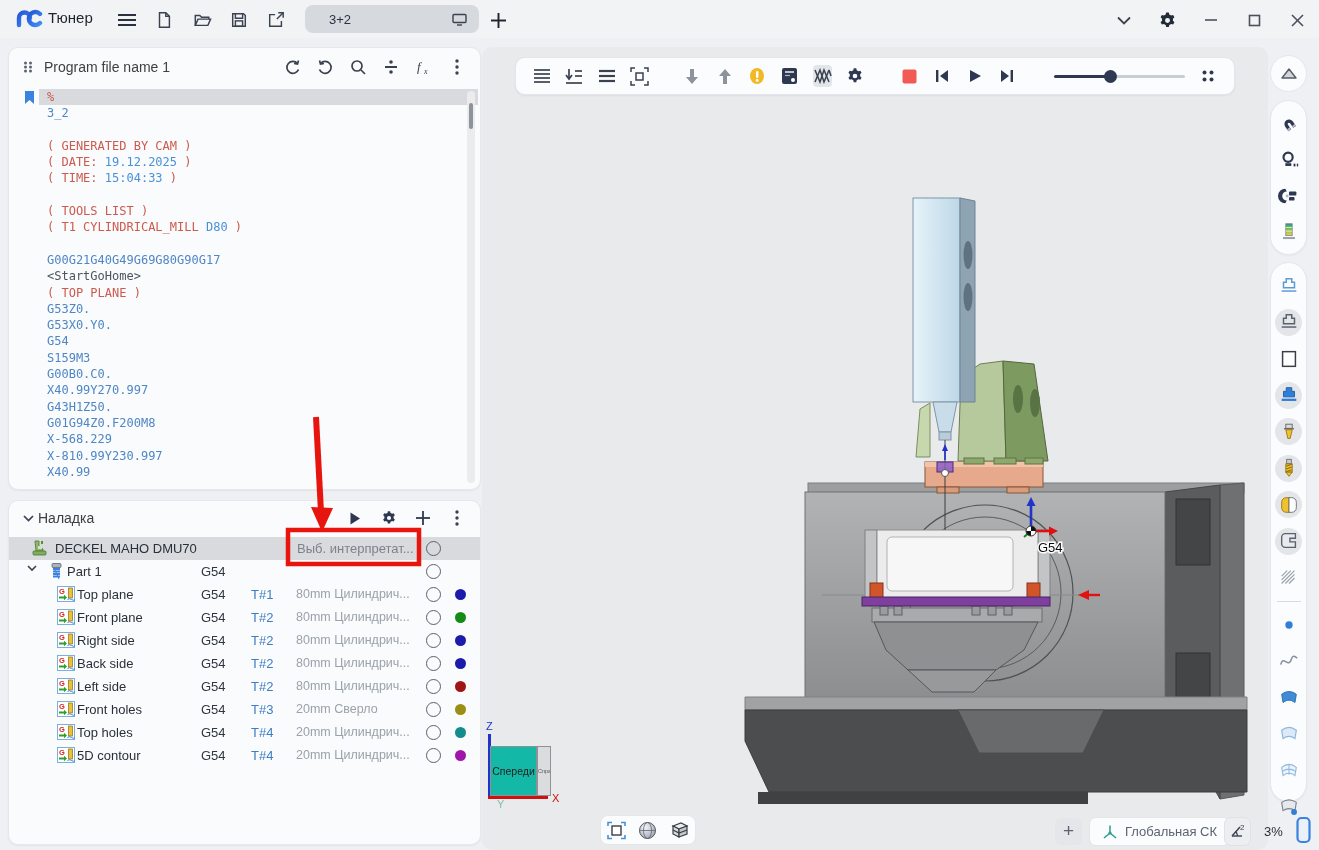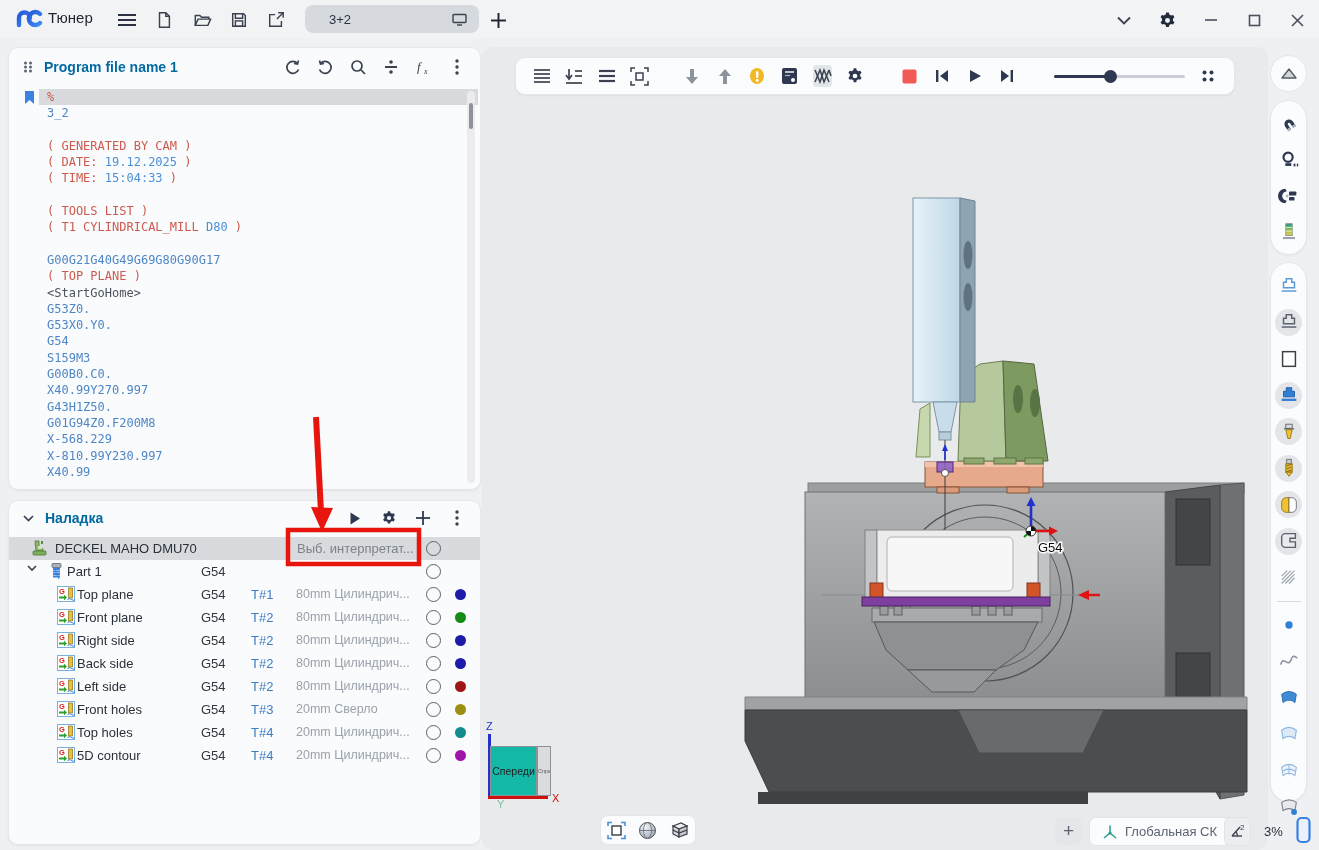--- a/index.html
+++ b/index.html
@@ -9,21 +9,21 @@
   
   .topbar{position:absolute;left:0;top:0;width:1319px;height:38px;background:#f2f3f5;display:flex;align-items:center}
   .logo{position:absolute;left:16px;top:8px}
   .app-title{position:absolute;left:48px;top:9px;font-size:15px;font-weight:normal;color:#1d2430}
   .tb-ic{position:absolute;top:8px;width:24px;height:24px;display:flex;align-items:center;justify-content:center;border-radius:5px;cursor:pointer}
   .tab{position:absolute;left:305px;top:5px;width:174px;height:28px;background:#d6d9dd;border-radius:8px;display:flex;align-items:center;padding:0 12px 0 24px;font-size:13px;color:#2a3140}
   .tab .mon{margin-left:auto}
   
   .panel{position:absolute;background:#fafbfc;border:1px solid #e5e7ea;border-radius:10px;box-shadow:0 1px 2px rgba(30,40,60,.06)}
   .panel-head{position:absolute;left:0;top:0;right:0;height:38px;display:flex;align-items:center}
-  .panel-title{font-size:14px;font-weight:bold;color:#0369a1}
+  .panel-title{font-size:14px;font-weight:normal;color:#404040}
   .hicon{width:22px;height:22px;display:flex;align-items:center;justify-content:center;border-radius:5px;cursor:pointer;color:#3a4250}
   
   .editor{position:absolute;left:2px;right:2px;top:41px;bottom:4px;font-family:"DejaVu Sans Mono",monospace;font-size:12px;overflow:hidden}
   .code-line{height:16.3px;line-height:16.3px;white-space:pre;margin-left:28px;padding-left:8px}
   .code-line.hl{background:#d8dadd}
   .tk-c{color:#cd5a4e}.tk-n{color:#4a90d9}.tk-g{color:#4e86c6}.tk-x{color:#4c5560}
   .bookmark{position:absolute;left:13px;top:2px}
   .sb-track{position:absolute;right:3px;top:2px;bottom:2px;width:8px;background:#ececee;border-radius:4px}
   .sb-thumb{position:absolute;right:5px;top:14px;width:4px;height:26px;background:#8d929b;border-radius:2px;cursor:pointer}
   
@@ -509,22 +509,22 @@
         <div class="code-line"><span class="tk-g">3_2</span></div>
         <div class="code-line"></div>
         <div class="code-line"><span class="tk-c">( GENERATED BY CAM )</span></div>
         <div class="code-line"><span class="tk-c">( DATE: </span><span class="tk-n">19.12.2025</span><span class="tk-c"> )</span></div>
         <div class="code-line"><span class="tk-c">( TIME: </span><span class="tk-n">15:04:33</span><span class="tk-c"> )</span></div>
         <div class="code-line"></div>
         <div class="code-line"><span class="tk-c">( TOOLS LIST )</span></div>
         <div class="code-line"><span class="tk-c">( T1 CYLINDRICAL_MILL </span><span class="tk-n">D80</span><span class="tk-c"> )</span></div>
         <div class="code-line"></div>
         <div class="code-line"><span class="tk-g">G00G21G40G49G69G80G90G17</span></div>
+        <div class="code-line"><span class="tk-x">&lt;StartGoHome&gt;</span></div>
         <div class="code-line"><span class="tk-c">( TOP PLANE )</span></div>
-        <div class="code-line"><span class="tk-x">&lt;StartGoHome&gt;</span></div>
         <div class="code-line"><span class="tk-g">G53Z0.</span></div>
         <div class="code-line"><span class="tk-g">G53X0.Y0.</span></div>
         <div class="code-line"><span class="tk-g">G54</span></div>
         <div class="code-line"><span class="tk-g">S159M3</span></div>
         <div class="code-line"><span class="tk-g">G00B0.C0.</span></div>
         <div class="code-line"><span class="tk-g">X40.99Y270.997</span></div>
         <div class="code-line"><span class="tk-g">G43H1Z50.</span></div>
         <div class="code-line"><span class="tk-g">G01G94Z0.F200M8</span></div>
         <div class="code-line"><span class="tk-g">X-568.229</span></div>
         <div class="code-line"><span class="tk-g">X-810.99Y230.997</span></div>
@@ -535,21 +535,21 @@
   </div>
 </div>
 
 <div class="panel" style="left:8px;top:500px;width:473px;height:345px">
   <div class="panel-head" style="height:34px">
     <span style="margin-left:14px">
       <svg width="11" height="7" viewBox="0 0 11 7" fill="none" stroke="#3a4250" stroke-width="1.7">
           <path d="M1 1 L5.5 5.5 L10 1"></path>
         </svg>
     </span>
-    <span class="panel-title" style="margin-left:11px">Наладка</span>
+    <span class="panel-title" style="margin-left:4px">Наладка</span>
     <span style="margin-left:auto;display:flex;gap:12px;margin-right:12px">
       <span class="hicon">
           <svg width="12" height="13" viewBox="0 0 12 13">
             <polygon points="1.5,0.5 11,6.5 1.5,12.5" fill="#2e3850"></polygon>
           </svg>
         </span>
       <span class="hicon">
           <svg width="16" height="16" viewBox="0 0 20 20">
             <path fill="#2e3850" d="M8.6 1.5h2.8l.5 2.2a6.3 6.3 0 0 1 1.9 1.1l2.1-.7 1.4 2.4-1.6 1.6a6.5 6.5 0 0 1 0 2.2l1.6 1.6-1.4 2.4-2.1-.7a6.3 6.3 0 0 1-1.9 1.1l-.5 2.2H8.6l-.5-2.2a6.3 6.3 0 0 1-1.9-1.1l-2.1.7-1.4-2.4 1.6-1.6a6.5 6.5 0 0 1 0-2.2L2.7 6.5l1.4-2.4 2.1.7a6.3 6.3 0 0 1 1.9-1.1z"></path>
             <circle cx="10" cy="10" r="2.6" fill="#fafbfc"></circle>

